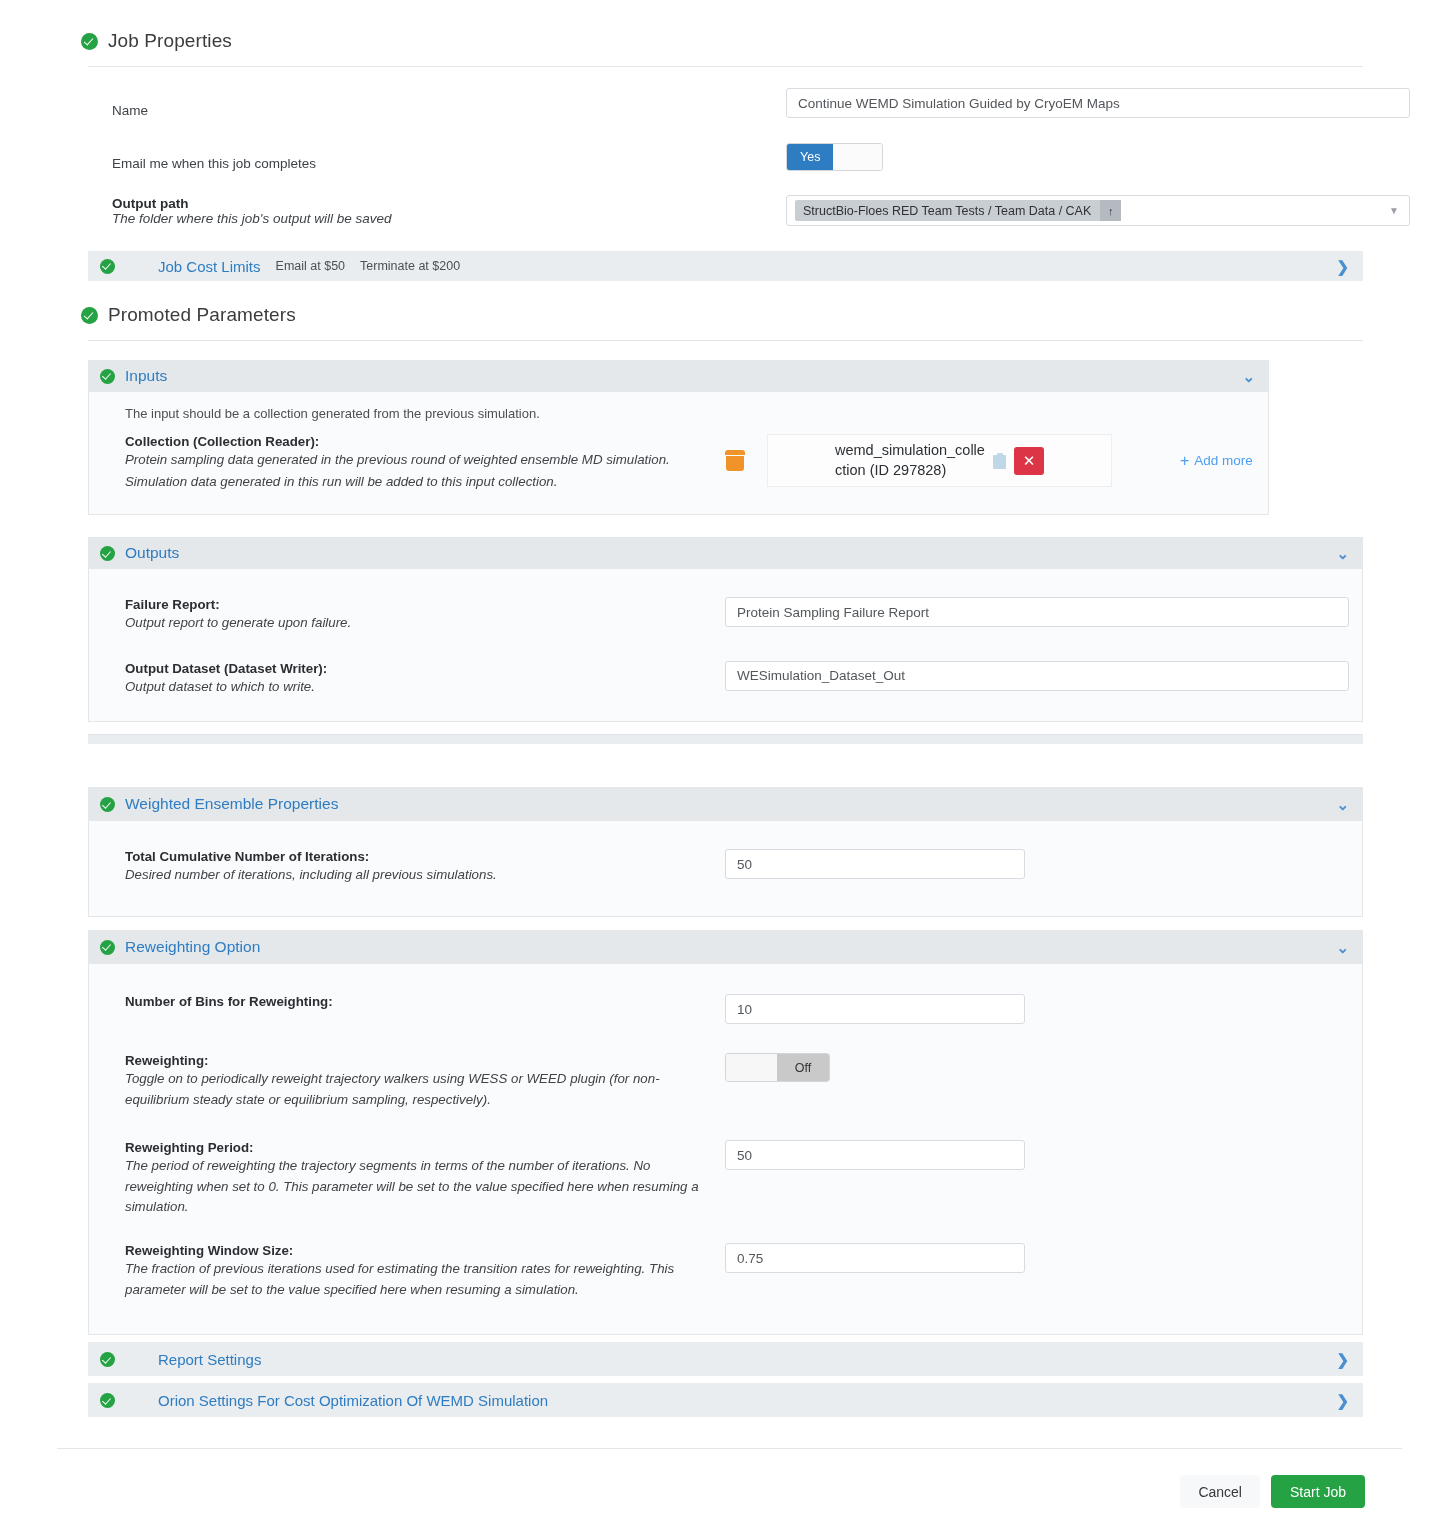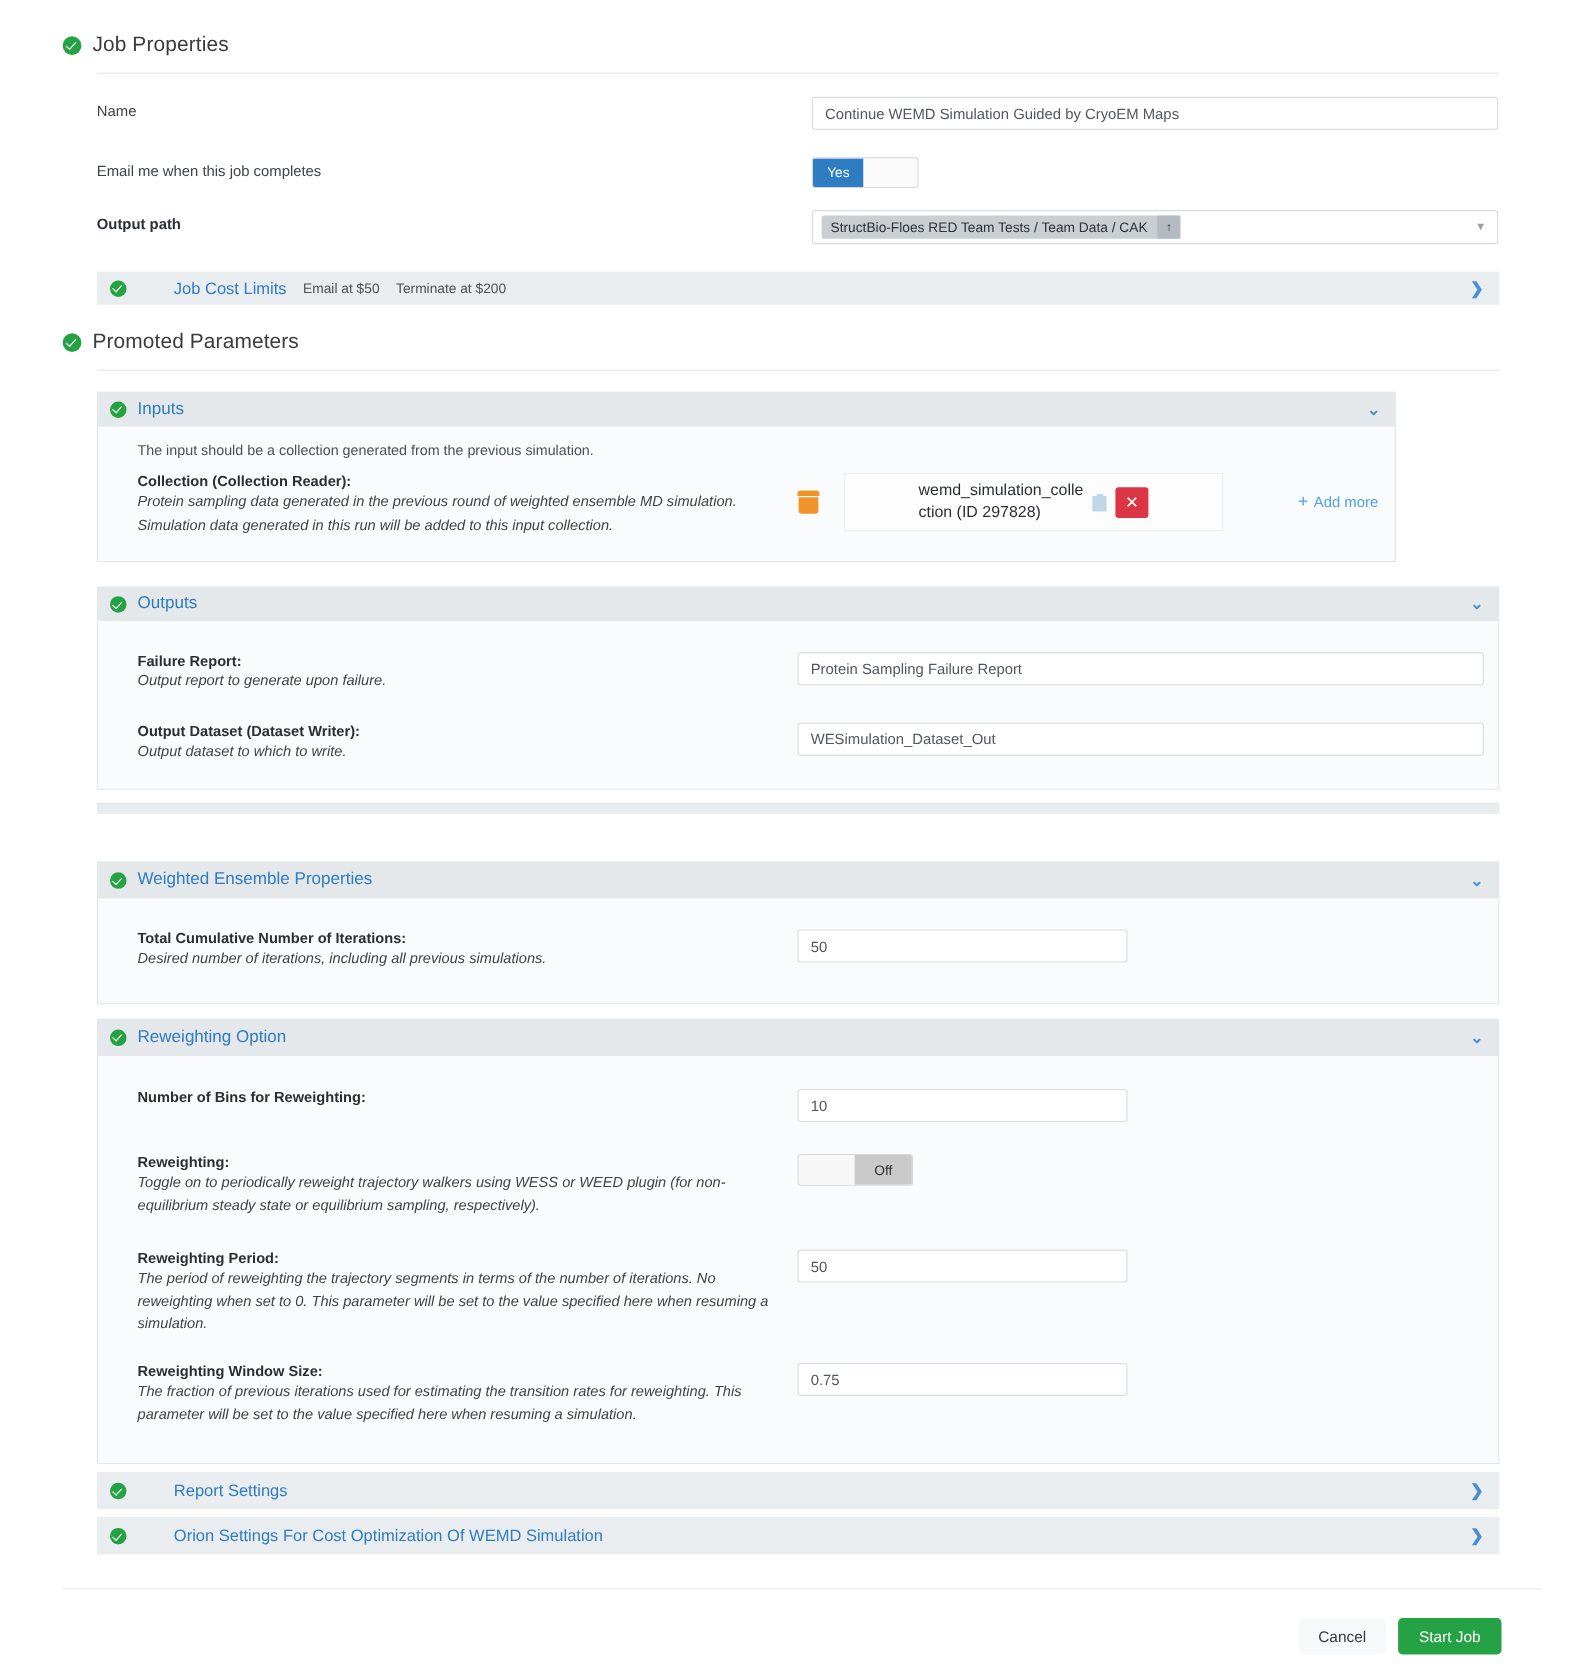--- a/index.html
+++ b/index.html
@@ -8,21 +8,21 @@
     width: 1440px;
     background: #ffffff;
     font-family: "Liberation Sans", sans-serif;
     color: #333;
   }
   .page { width: 1440px; min-height: 1525px; position: relative; background: #fff; }
 
   
   .toplevel-head {
     display: flex; align-items: center; gap: 10px;
-    padding-left: 57px;
+    padding-left: 81px;
     height: 34px;
   }
   .toplevel-title {
     font-size: 19px; color: #3c3c3c; font-weight: 400;
     letter-spacing: .1px;
   }
   .hr-line { height: 1px; background: #e3e5e8; margin: 8px 0 0 88px; width: 1275px; }
 
   
   .check {
@@ -33,21 +33,21 @@
     content: ""; position: absolute;
     left: 5px; top: 3.3px;
     width: 4px; height: 8px;
     border: solid #fff; border-width: 0 1.9px 1.9px 0;
     transform: rotate(42deg);
   }
   .check.sm { width: 15px; height: 15px; }
   .check.sm::after { left: 4.4px; top: 2.8px; width: 3.5px; height: 7px; }
 
   
-  .jp-row { display: flex; align-items: flex-start; padding-left: 88px; }
+  .jp-row { display: flex; align-items: flex-end; padding-left: 112px; gap: 24px; }
   .jp-label { width: 650px; font-size: 13.5px; color: #3f4347; padding-top: 5px; }
   .jp-label b { font-weight: 700; display: block; font-size: 13.5px; color: #2b2f33;}
   .jp-label i { font-style: italic; display: block; font-size: 13.5px; color: #3f4347; }
 
   input.txt {
     height: 30px; border: 1px solid #d8dce0; border-radius: 3px;
     background: #fff; font-size: 13.5px; color: #53575b;
     padding: 0 11px; font-family: "Liberation Sans", sans-serif;
     outline: none;
   }
@@ -180,20 +180,21 @@
     <div class="toggle">
       <div class="on">Yes</div>
       <div class="blank"></div>
     </div>
   </div>
 
   <div style="height:20px"></div>
   <div class="jp-row">
     <div class="jp-label">
       <b>Output path</b>
+      <i>The folder where this job's output will be saved</i>
     </div>
     <div class="pathsel">
       <span class="chip">
         <span>StructBio-Floes RED Team Tests / Team Data / CAK</span>
         <span class="up">↑</span>
       </span>
       <span class="caret-dn">▼</span>
     </div>
   </div>
 

